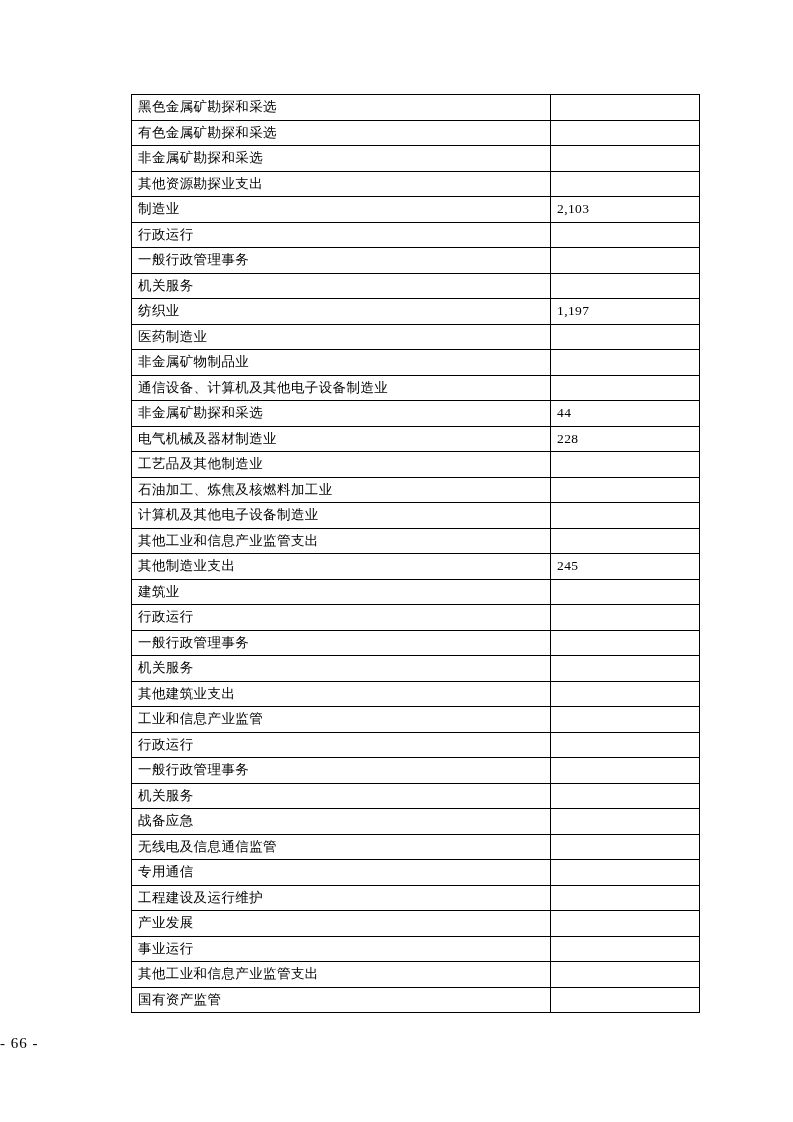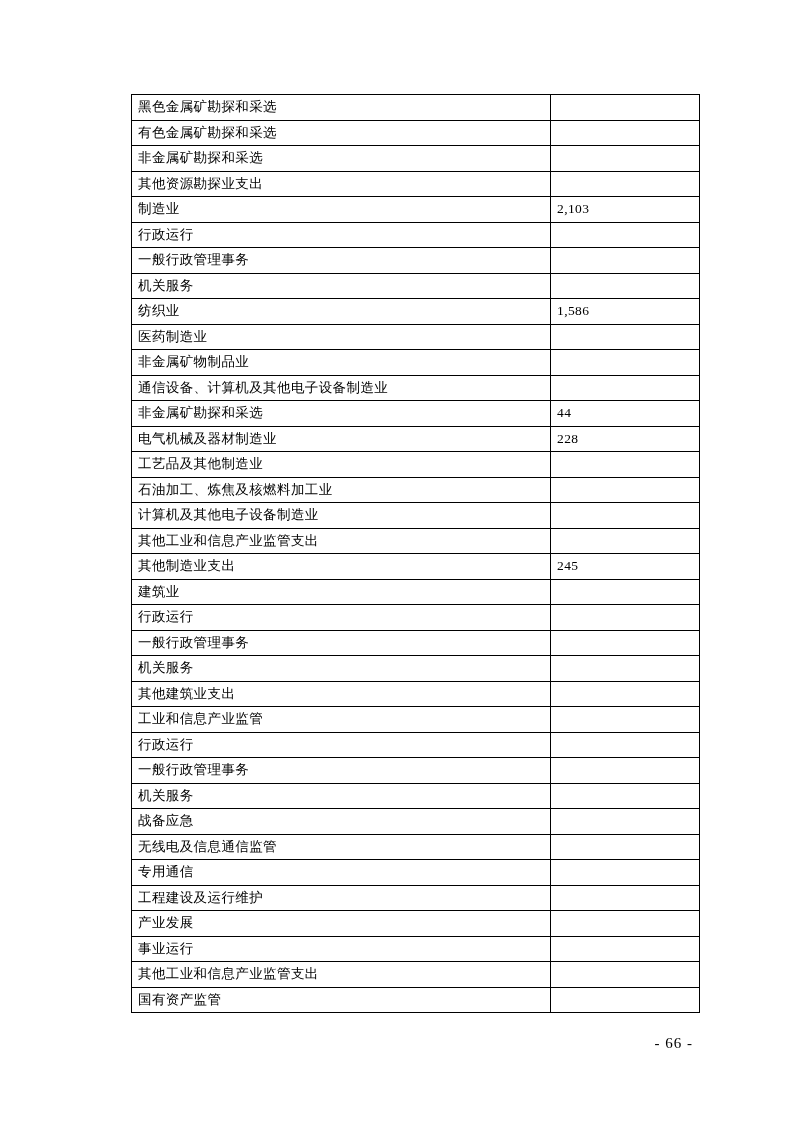--- a/index.html
+++ b/index.html
@@ -46,21 +46,21 @@
   .value-cell {
     font-family: "Liberation Serif", "DejaVu Serif", serif;
     letter-spacing: 0.8px;
     padding-right: 6px;
   }
   .page-number {
     position: absolute;
     left: 0;
     top: 1035px;
     width: 693px;
-    text-align: right;
+    text-align: left;
     font-size: 15px;
     letter-spacing: 1px;
   }
 </style>
 </head>
 <body>
 
 <div class="page">
   <table class="budget-table">
     <tbody>
@@ -91,21 +91,21 @@
         <tr>
           <td class="col-name lvl2">一般行政管理事务</td>
           <td class="col-value value-cell"></td>
         </tr>
         <tr>
           <td class="col-name lvl2">机关服务</td>
           <td class="col-value value-cell"></td>
         </tr>
         <tr>
           <td class="col-name lvl2">纺织业</td>
-          <td class="col-value value-cell">1,586</td>
+          <td class="col-value value-cell">1,197</td>
         </tr>
         <tr>
           <td class="col-name lvl2">医药制造业</td>
           <td class="col-value value-cell"></td>
         </tr>
         <tr>
           <td class="col-name lvl2">非金属矿物制品业</td>
           <td class="col-value value-cell"></td>
         </tr>
         <tr>

